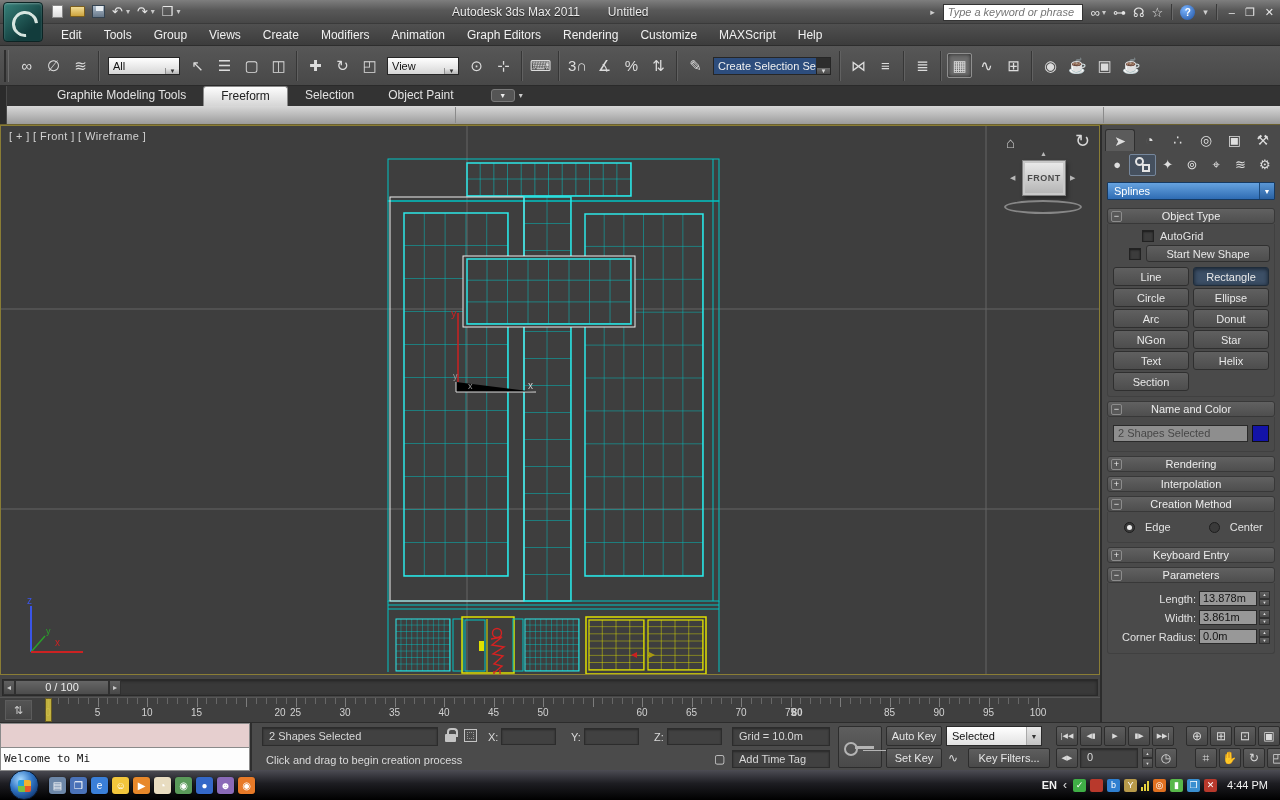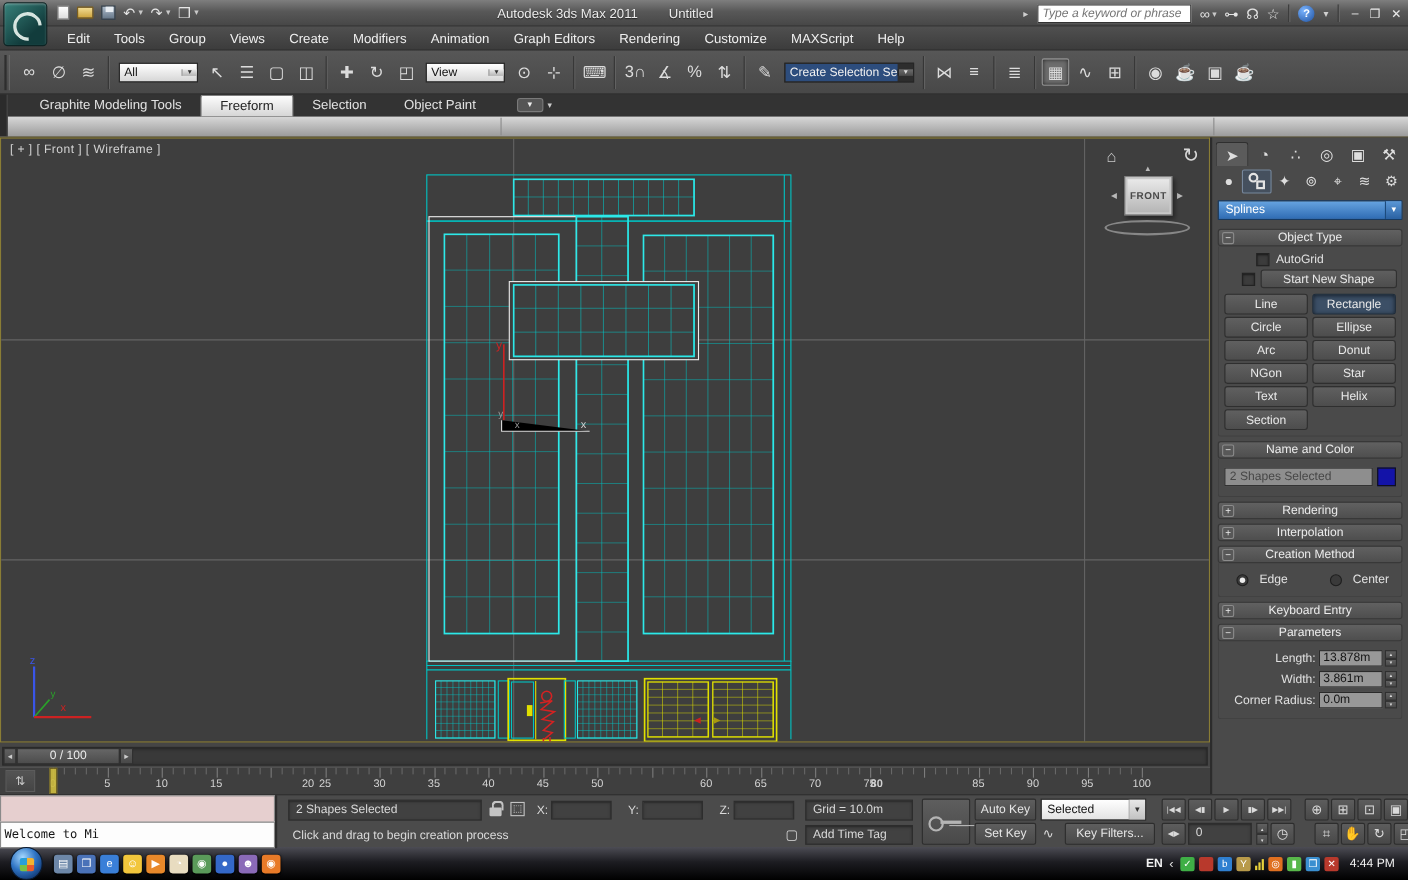--- a/index.html
+++ b/index.html
@@ -32,31 +32,31 @@
   
   .menubar{height:22px;background:linear-gradient(#505050,#3c3c3c);display:flex;align-items:center;padding-left:50px;border-bottom:1px solid #2d2d2d}
   .menu-item{padding:0 11px;font-size:12px;color:#f0f0f0;height:22px;line-height:22px}
 
   
   .toolbar{height:40px;background:linear-gradient(#575757,#484848);display:flex;align-items:center;padding:0 2px;border-bottom:1px solid #2a2a2a}
   .tgrip{width:5px;height:32px;border-left:2px solid #2e2e2e;border-right:1px solid #6a6a6a;margin:0 4px 0 2px}
   .tbtn{width:25px;height:25px;margin:0 1px;display:flex;align-items:center;justify-content:center;font-size:15px;color:#dcdcdc;background:none;border:1px solid transparent;border-radius:2px;font-family:inherit}
   .tbtn.active{background:#6d6d6d;border:1px solid #8f8f8f;box-shadow:inset 0 0 4px #222}
   .tsep{width:2px;height:30px;margin:0 4px;border-left:1px solid #363636;border-right:1px solid #616161}
-  .tdrop{height:18px;display:flex;align-items:center;border:1px solid #262626;background:linear-gradient(#ffffff,#d6d6d6);margin:0 4px;font-size:11px;color:#111;overflow:hidden}
+  .tdrop{height:18px;display:flex;align-items:flex-end;border:1px solid #262626;background:linear-gradient(#ffffff,#d6d6d6);margin:0 4px;font-size:11px;color:#111;overflow:hidden}
   .tdrop .val{flex:1;padding:2px 4px;white-space:nowrap;overflow:hidden}
   .tdrop .arr{width:14px;background:linear-gradient(#ececec,#b4b4b4);border-left:1px solid #909090;display:flex;align-items:center;justify-content:center;font-size:6px;color:#333}
   .tdrop.dark{background:#2d2d2d;color:#f0f0f0}
   .tdrop.dark .val{background:#2d4d7d}
   .tdrop.dark .arr{background:linear-gradient(#6c6c6c,#4a4a4a);color:#ddd;border-left-color:#222}
 
   
   .ribbon{position:relative}
   .rgrip{position:absolute;left:0;top:0;width:7px;height:38px;background:#2b2b2b;border-right:1px solid #4a4a4a;z-index:5}
-  .ribbontabs{height:20px;background:#333;display:flex;padding-left:19px}
+  .ribbontabs{height:20px;background:#333;display:flex;padding-left:40px}
   .rtab{padding:2px 17px;font-size:12px;color:#e2e2e2;height:20px}
   .rtab.active{background:linear-gradient(#fdfdfd,#d5d5d5);color:#222;border-radius:3px 3px 0 0;border:1px solid #8a8a8a;border-bottom:none}
   .rchev{display:flex;align-items:center;gap:4px;height:20px;margin-left:20px}
   .rchev .pill{width:24px;height:13px;background:#555;border:1px solid #7a7a7a;border-radius:3px;color:#eee;font-size:7px;display:flex;align-items:center;justify-content:center;margin-bottom:2px}
   .rchev .c2{color:#ccc;font-size:8px;margin-bottom:2px}
   .ribbonstrip{height:18px;background:linear-gradient(#d8d8d8,#9b9b9b);position:relative}
   .rsep{position:absolute;top:1px;bottom:1px;width:1px;background:#8a8a8a}
 
   
   .workspace{display:flex;height:598px;border-top:1px solid #6b6130}

